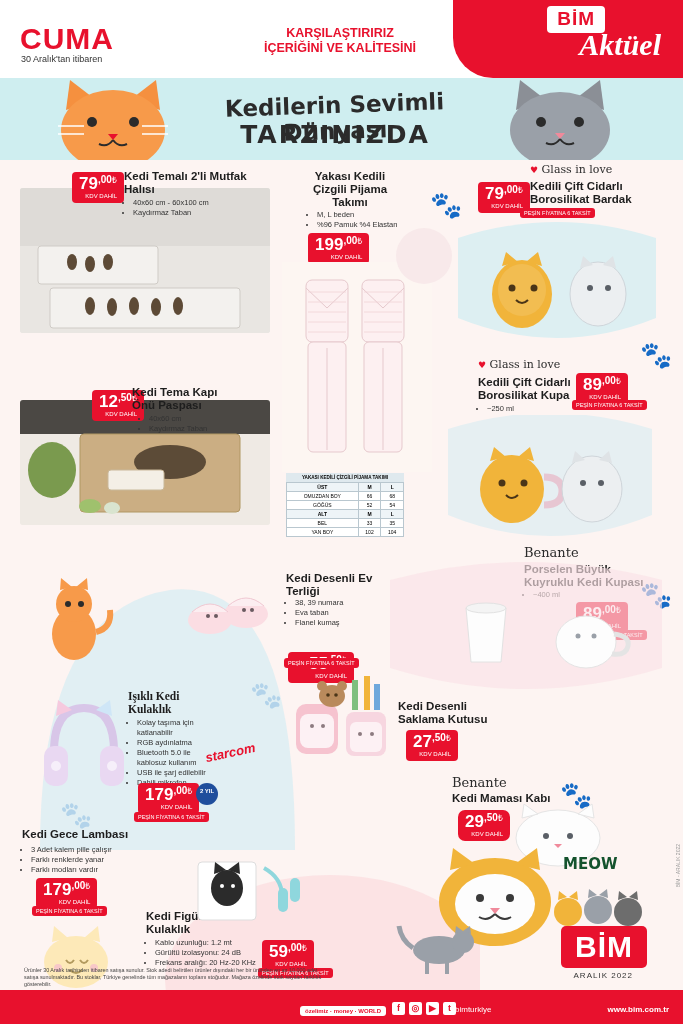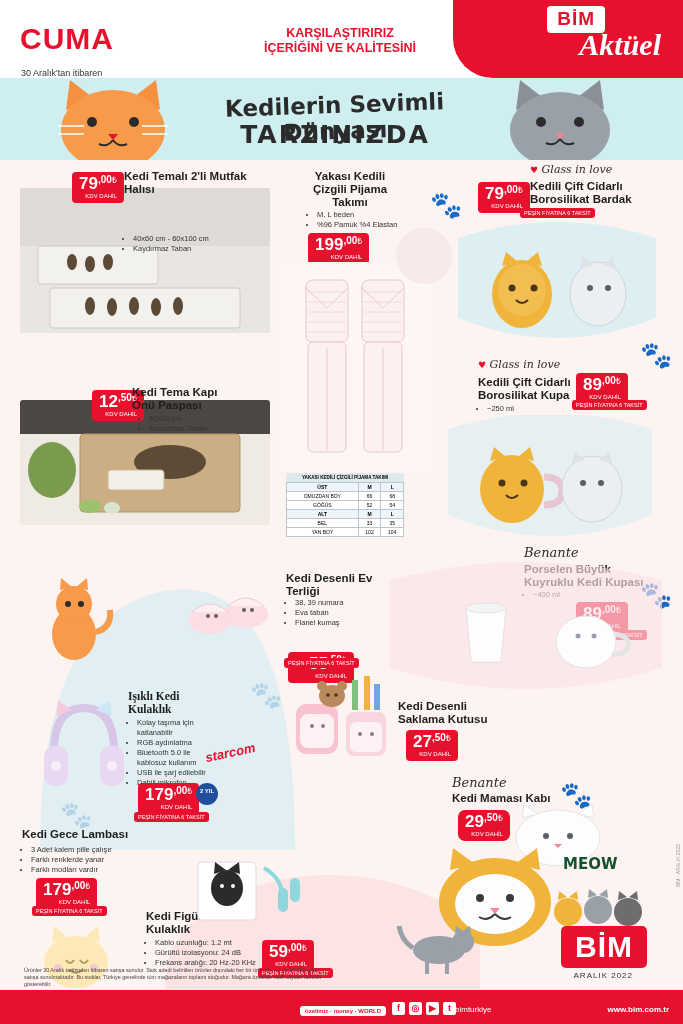--- a/index.html
+++ b/index.html
@@ -37,21 +37,21 @@
     position: absolute; top: 28px; right: 22px;
     color: #ffffff; font-size: 30px; font-style: italic; font-weight: bold;
     font-family: "Liberation Serif", serif;
   }
   .cuma {
     position: absolute; top: 22px; left: 20px;
     color: #e8112d; font-size: 30px; font-weight: bold; letter-spacing: 1px;
   }
   .cuma-sub {
     position: absolute; top: 54px; left: 21px;
-    color: #333; font-size: 9px; margin-top: 14px;
+    color: #333; font-size: 9px;
   }
   .hdr-center {
     position: absolute; top: 26px; left: 240px; width: 200px;
     text-align: center; color: #e8112d; font-size: 12.5px; font-weight: bold;
     line-height: 15px;
   }
   
   .banner {
     position: absolute; top: 78px; left: 0; width: 683px; height: 82px;
     background: #cfeef0;
@@ -108,21 +108,21 @@
   
   .ptitle {
     position: absolute; font-size: 11.5px; font-weight: bold; color: #1d1d1d;
     line-height: 13px;
   }
   .plist {
     position: absolute; font-size: 7.5px; color: #333; line-height: 10px;
   }
   .plist li { margin-left: 9px; }
   .brand-script {
-    position: absolute; font-family: "DejaVu Serif", serif; font-style: italic;
+    position: absolute; font-family: "DejaVu Serif", serif; 
     font-size: 11px; color: #2b2b2b;
   }
   .heart { color: #e8112d; font-size: 9px; }
   
   .photo { position: absolute; overflow: hidden; }
   
   .sizetable {
     position: absolute; left: 286px; top: 473px; width: 118px;
     border-collapse: collapse; font-size: 5px; background: #fff;
   }
@@ -267,21 +267,21 @@
           <ellipse cx="136" cy="119" rx="5" ry="9"></ellipse>
         <ellipse cx="158" cy="118" rx="5" ry="9"></ellipse>
       </g>
     </svg>
   </div>
   <div class="price" style="left:72px; top:172px;">
     <span class="int">79</span><span class="cent">,00</span><span class="tl">₺</span>
     <span class="kdv">KDV DAHİL</span>
   </div>
   <div class="ptitle" style="left:124px; top:170px; width:125px;">Kedi Temalı 2'li Mutfak Halısı</div>
-  <ul class="plist" style="left:124px; top:198px; width:130px;margin-top:36px;">
+  <ul class="plist" style="left:124px; top:198px; width:130px;">
     <li>40x60 cm - 60x100 cm</li>
     <li>Kaydırmaz Taban</li>
   </ul>
 
   <div class="photo" style="left:20px; top:400px; width:250px; height:125px; background:#f3efe9; border-radius:3px;">
     <svg viewBox="0 0 250 125" width="250" height="125">
       <rect width="250" height="125" fill="#efeae4"></rect>
       <rect x="0" y="0" width="250" height="34" fill="#4b4844"></rect>
       <rect x="60" y="34" width="160" height="78" rx="4" fill="#cbae83" stroke="#b09763"></rect>
       <ellipse cx="150" cy="62" rx="36" ry="17" fill="#5c4b37"></ellipse>

